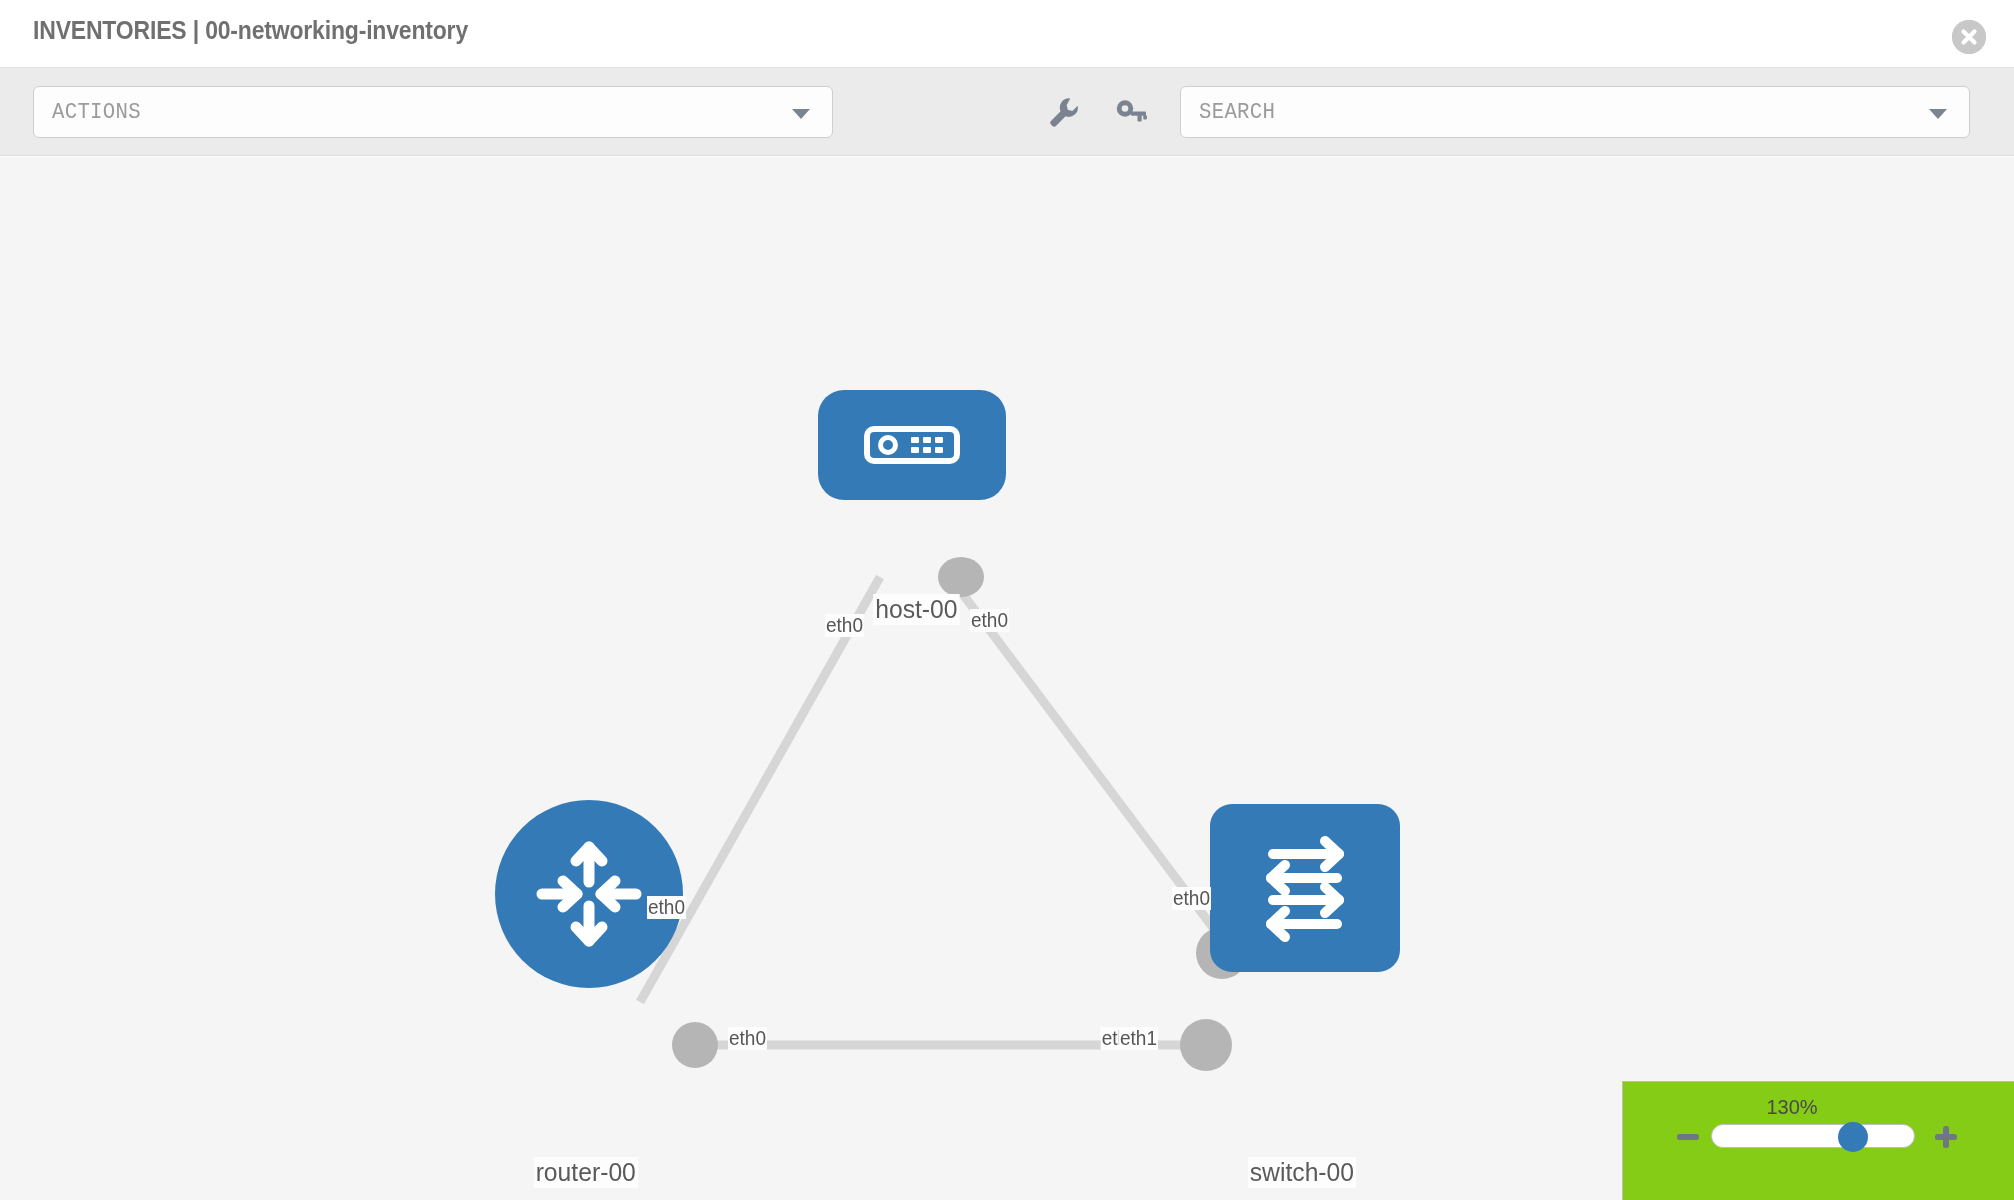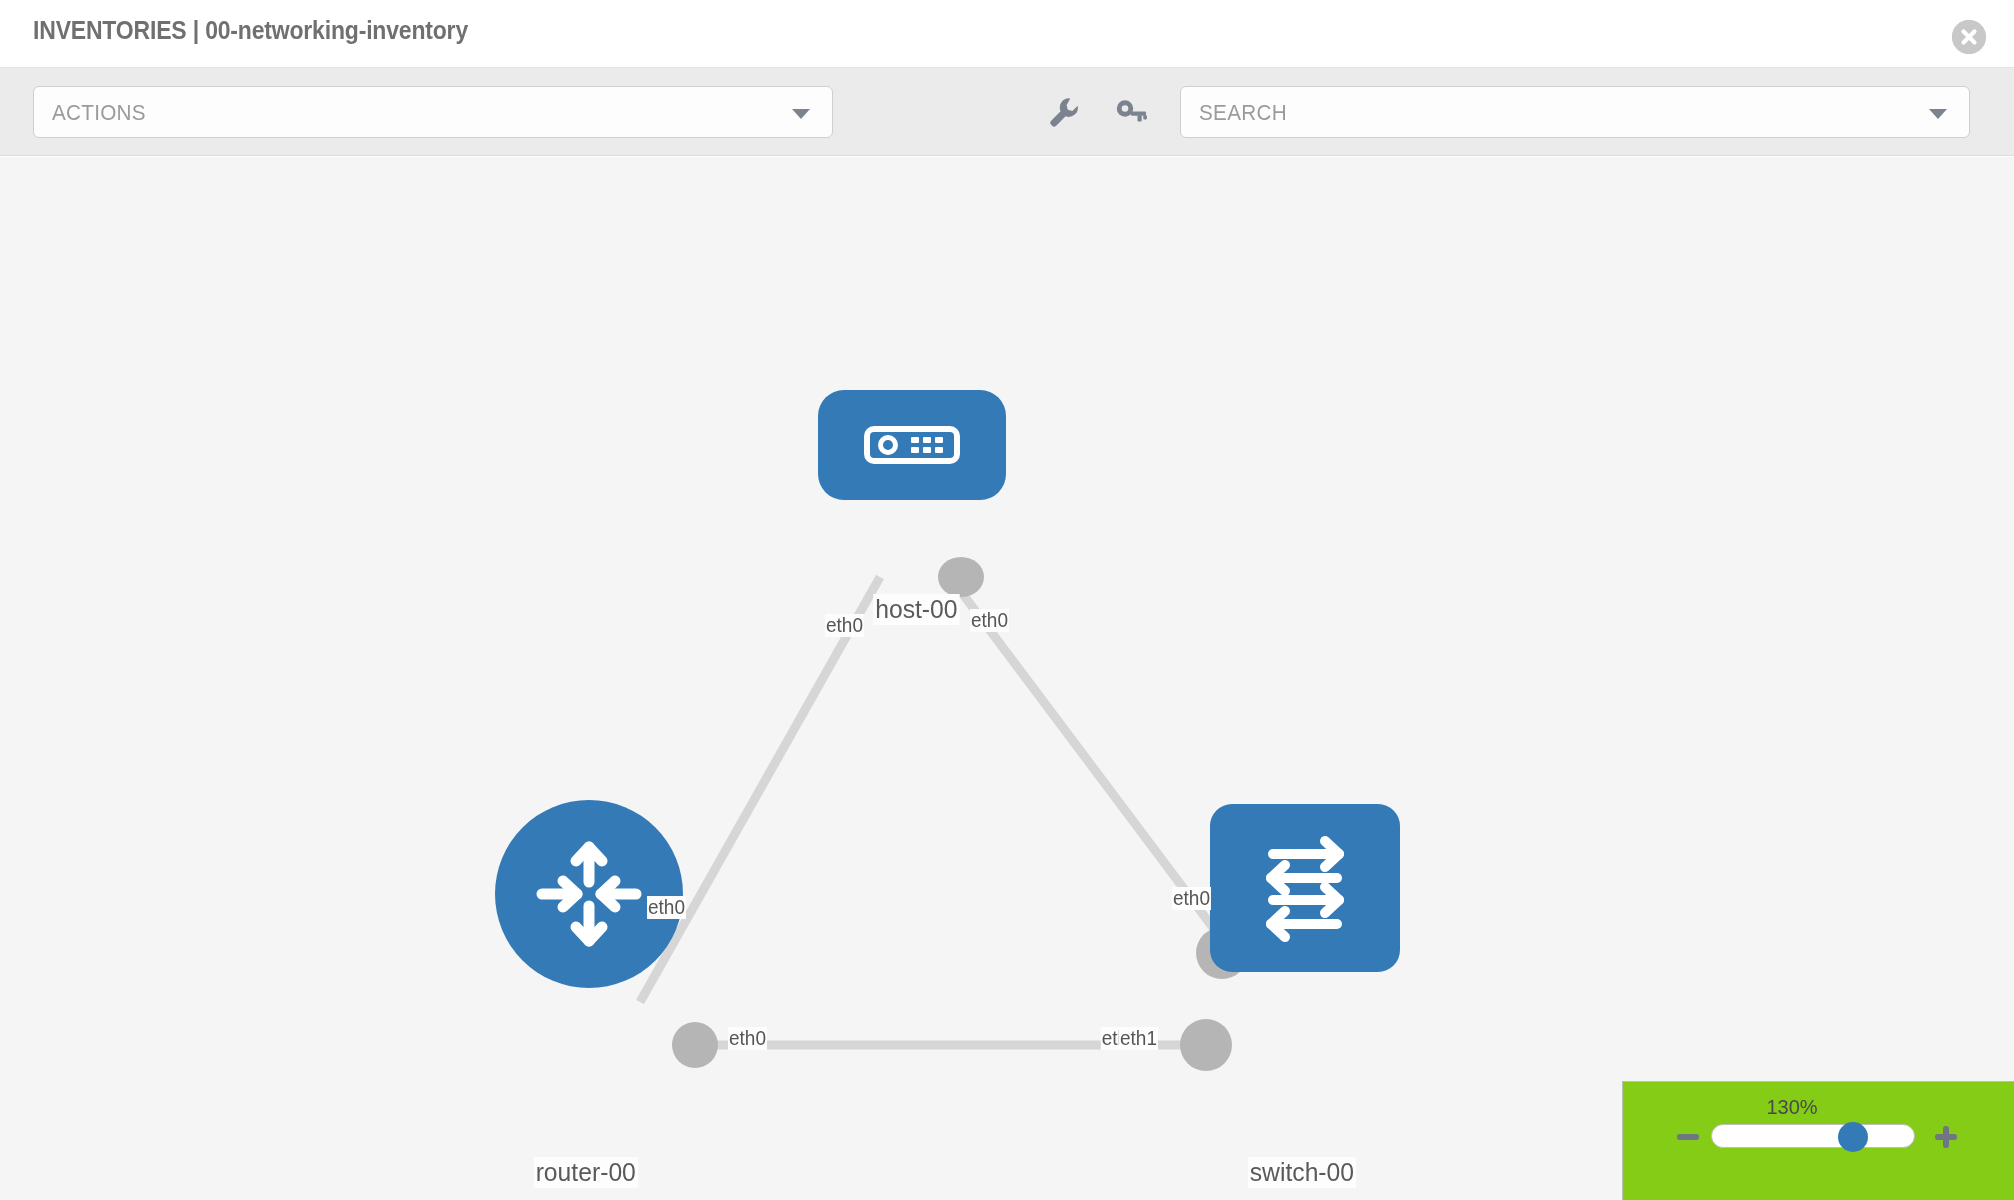--- a/index.html
+++ b/index.html
@@ -37,20 +37,21 @@
     cursor: pointer;
   }
   .close-btn svg { display: block; }
 
   
   .toolbar {
     position: absolute; left: 0; top: 68px;
     width: 2014px; height: 88px;
     background: #ebebeb;
     border-bottom: 1px solid #dcdcdc;
+    font-family: Liberation Mono, monospace;
   }
   .actions-select {
     position: absolute; left: 33px; top: 18px;
     width: 800px; height: 52px;
     background: #fdfdfd;
     border: 1px solid #cfcfcf;
     border-radius: 6px;
   }
   .actions-select .label {
     position: absolute; left: 18px; top: 13px;

